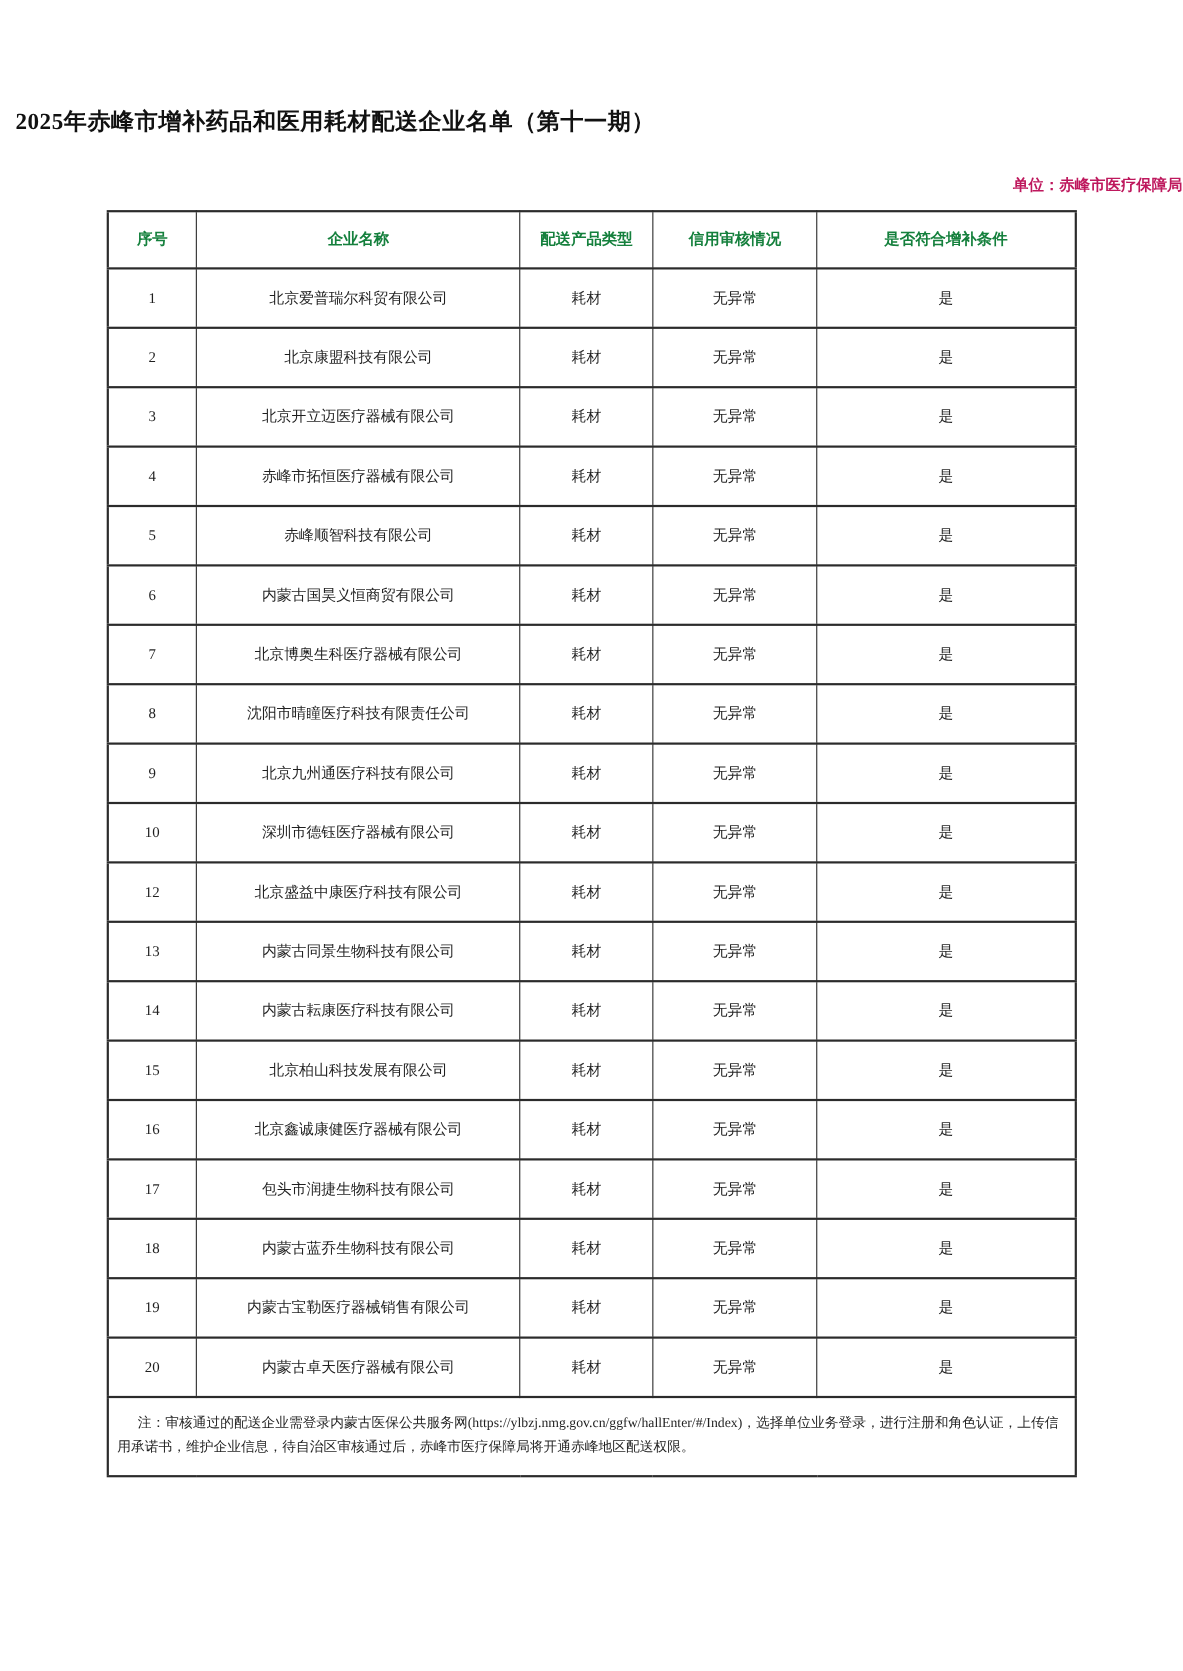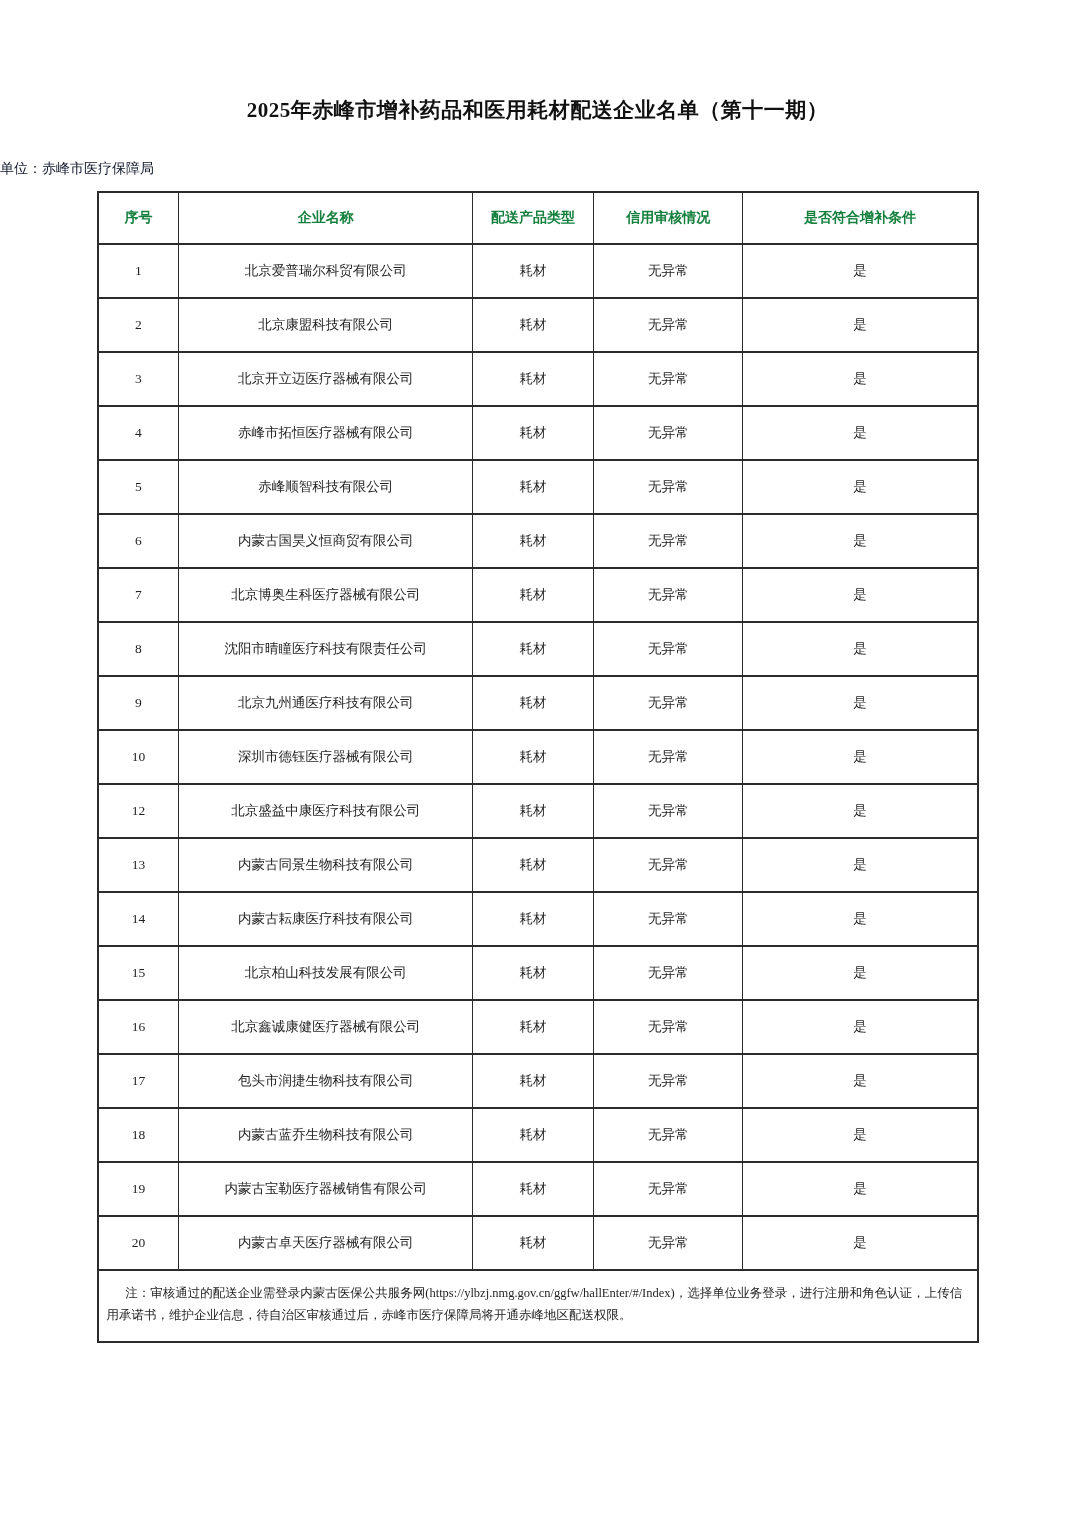--- a/index.html
+++ b/index.html
@@ -10,34 +10,35 @@
     font-family: "Liberation Serif", "DejaVu Serif", serif;
     color: #1f1f1f;
   }
   .page {
     width: 1075px;
     min-height: 1519px;
     background: #ffffff;
     padding-top: 96px;
   }
   .doc-title {
-    text-align: center;
+    text-align: left;
     font-family: "Liberation Serif", "DejaVu Serif", serif;
     font-weight: bold;
     font-size: 21px;
     letter-spacing: 0.5px;
     color: #111111;
+    padding-left: 14px;
   }
   .doc-subtitle {
-    text-align: left;
+    text-align: right;
     margin-top: 36px;
     font-family: "Liberation Sans", "DejaVu Sans", sans-serif;
-    font-weight: 400;
+    font-weight: 700;
     font-size: 14px;
-    color: #0f172a;
+    color: #be185d;
   }
   table.company-table {
     border-collapse: collapse;
     table-layout: fixed;
     width: 882px;
     margin: 13px auto 0 auto;
     border: 2px solid #2b2b2b;
   }
   .company-table col.c-index   { width: 9.25%; }
   .company-table col.c-company { width: 33.4%; }

